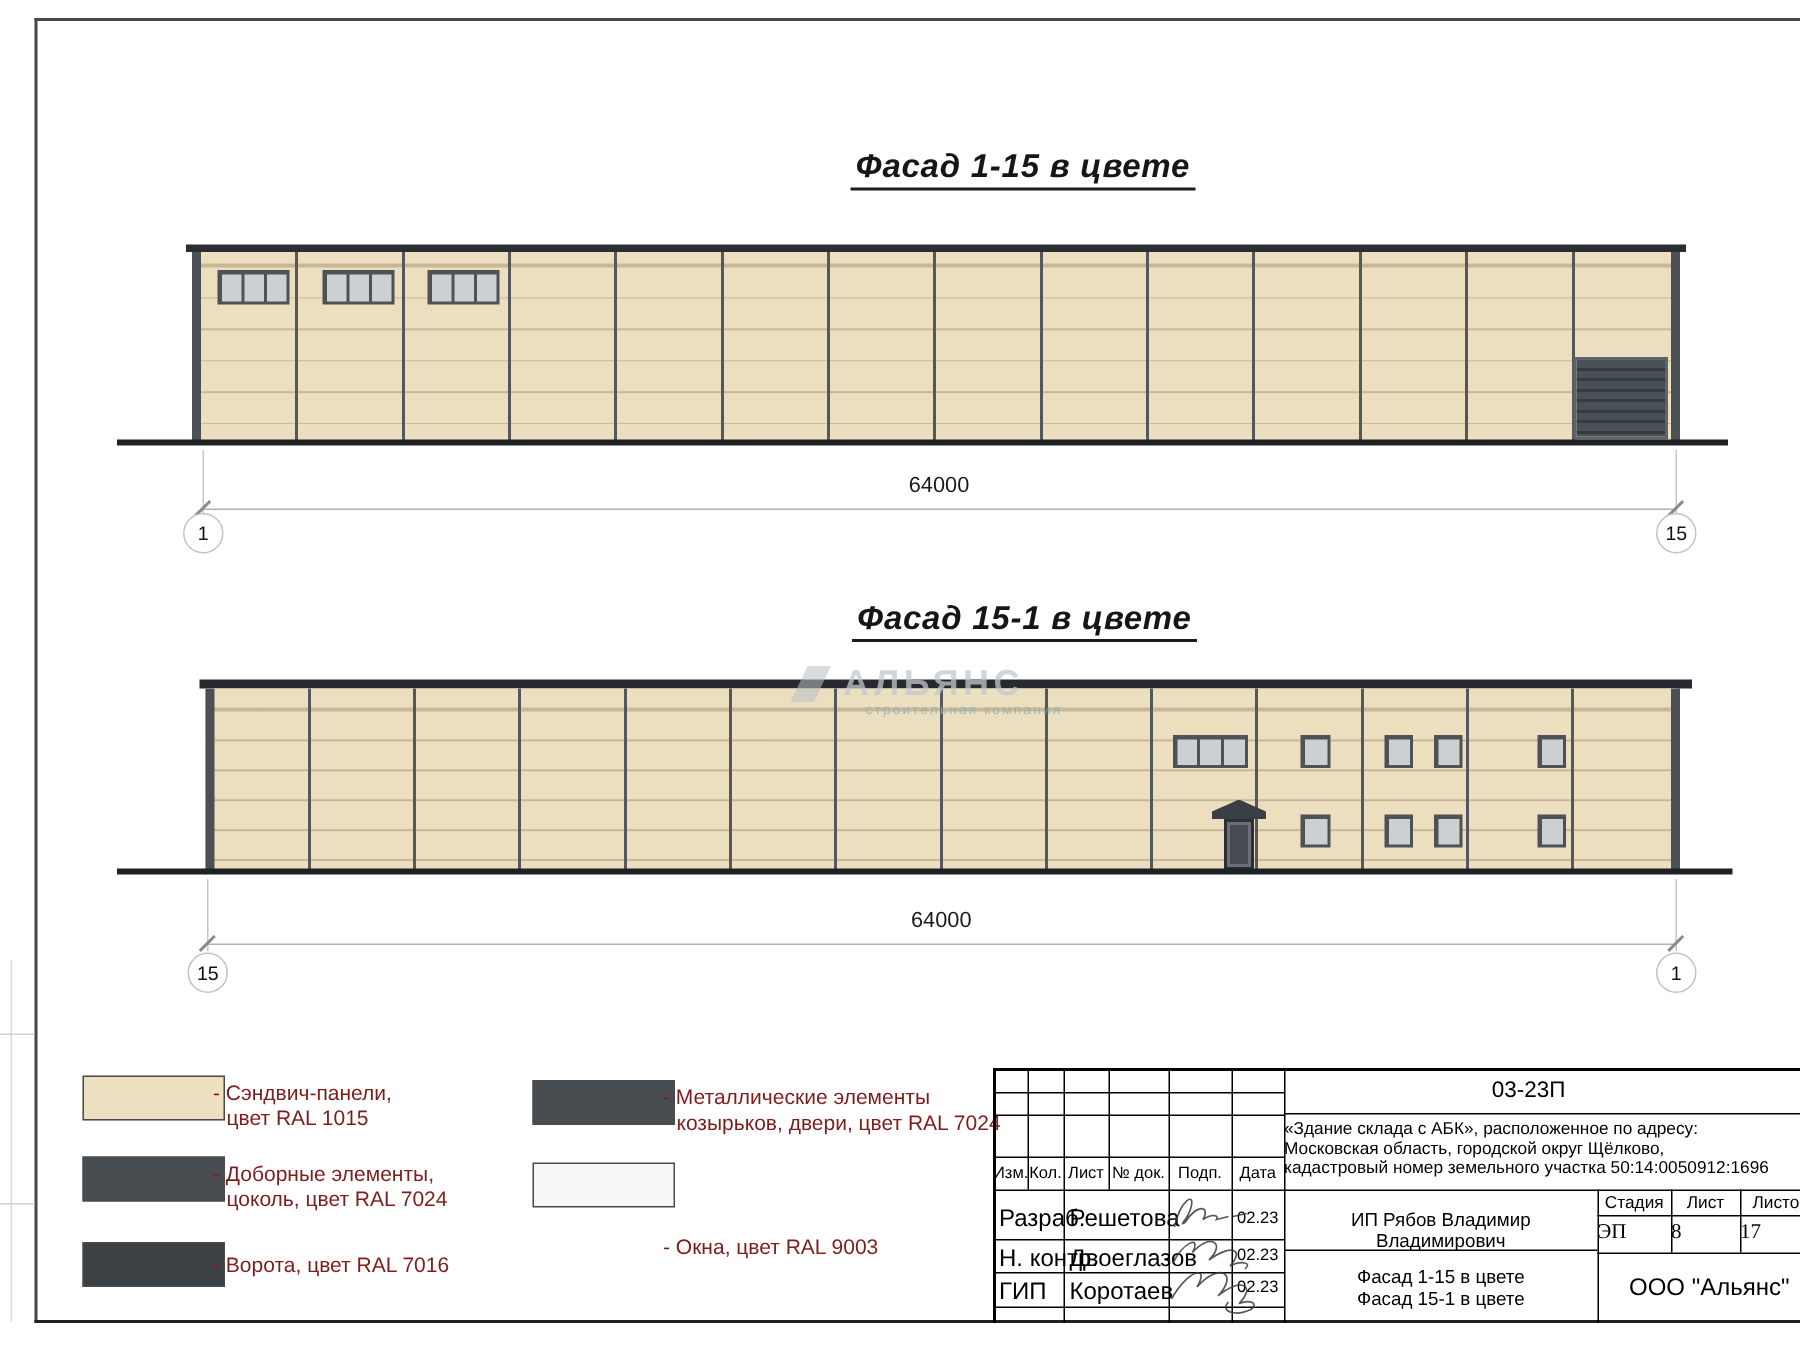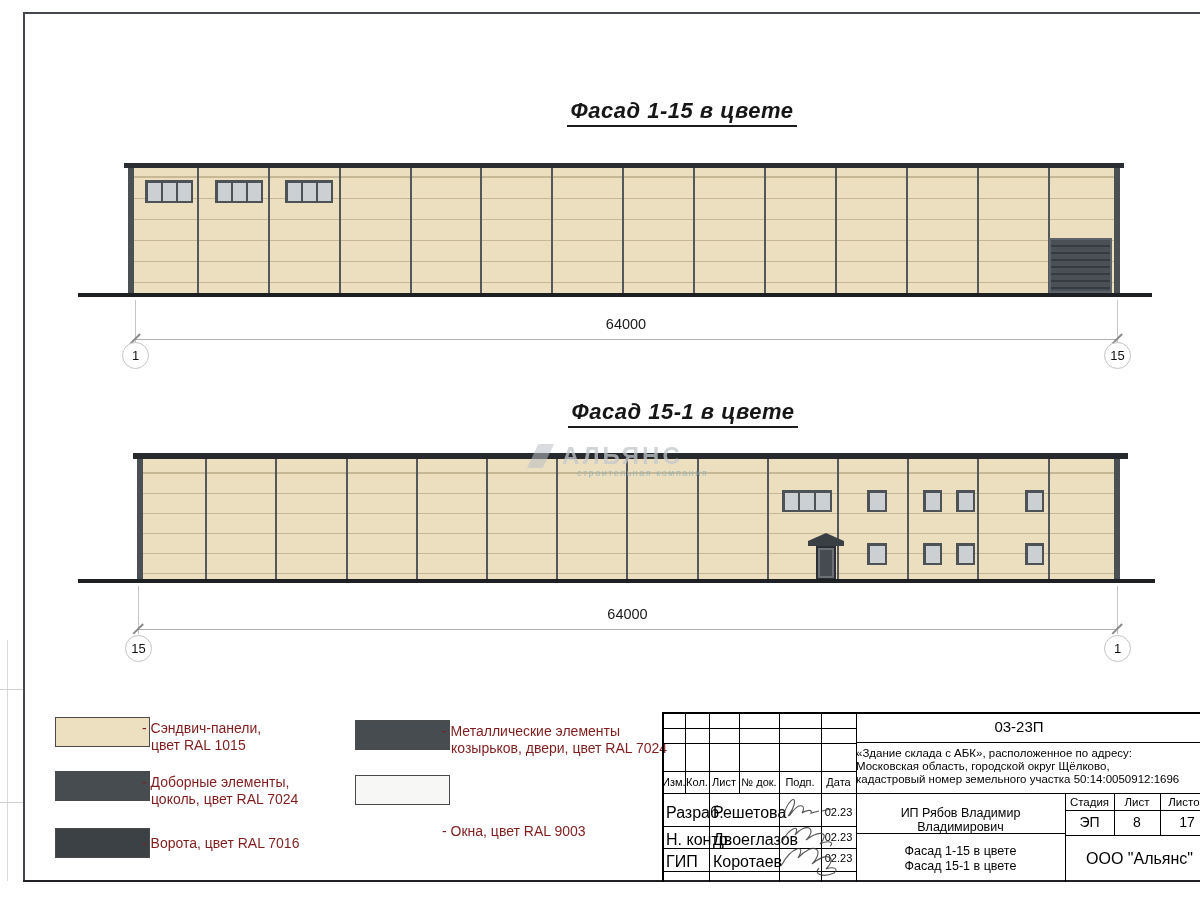--- a/index.html
+++ b/index.html
@@ -66,21 +66,21 @@
   .vline{background:#000;width:1px;}
   .tb{color:#000;}
   .tb-code{font-size:15px;text-align:center;}
   .tb-addr{font-size:11.5px;line-height:13px;}
   .tb-col{font-size:11px;text-align:center;}
   .tb-role,.tb-name{font-size:16px;white-space:nowrap;}
   .tb-date{font-size:11px;text-align:center;}
   .tb-client{font-size:12.5px;text-align:center;}
   .tb-obj{font-size:12.5px;text-align:center;line-height:15px;}
   .tb-stage-h{font-size:11.5px;text-align:center;}
-  .tb-stage-v{font-size:14px;text-align:center;}
+  .tb-stage-v{font-size:14px;text-align:left;font-family:Liberation Serif, serif;}
   .tb-company{font-size:16px;text-align:center;}
 </style>
 </head>
 <body>
 
 <div class="sheet">
 
   <div class="abs frame-top"></div>
   <div class="abs frame-left"></div>
   <div class="abs frame-bottom"></div>

